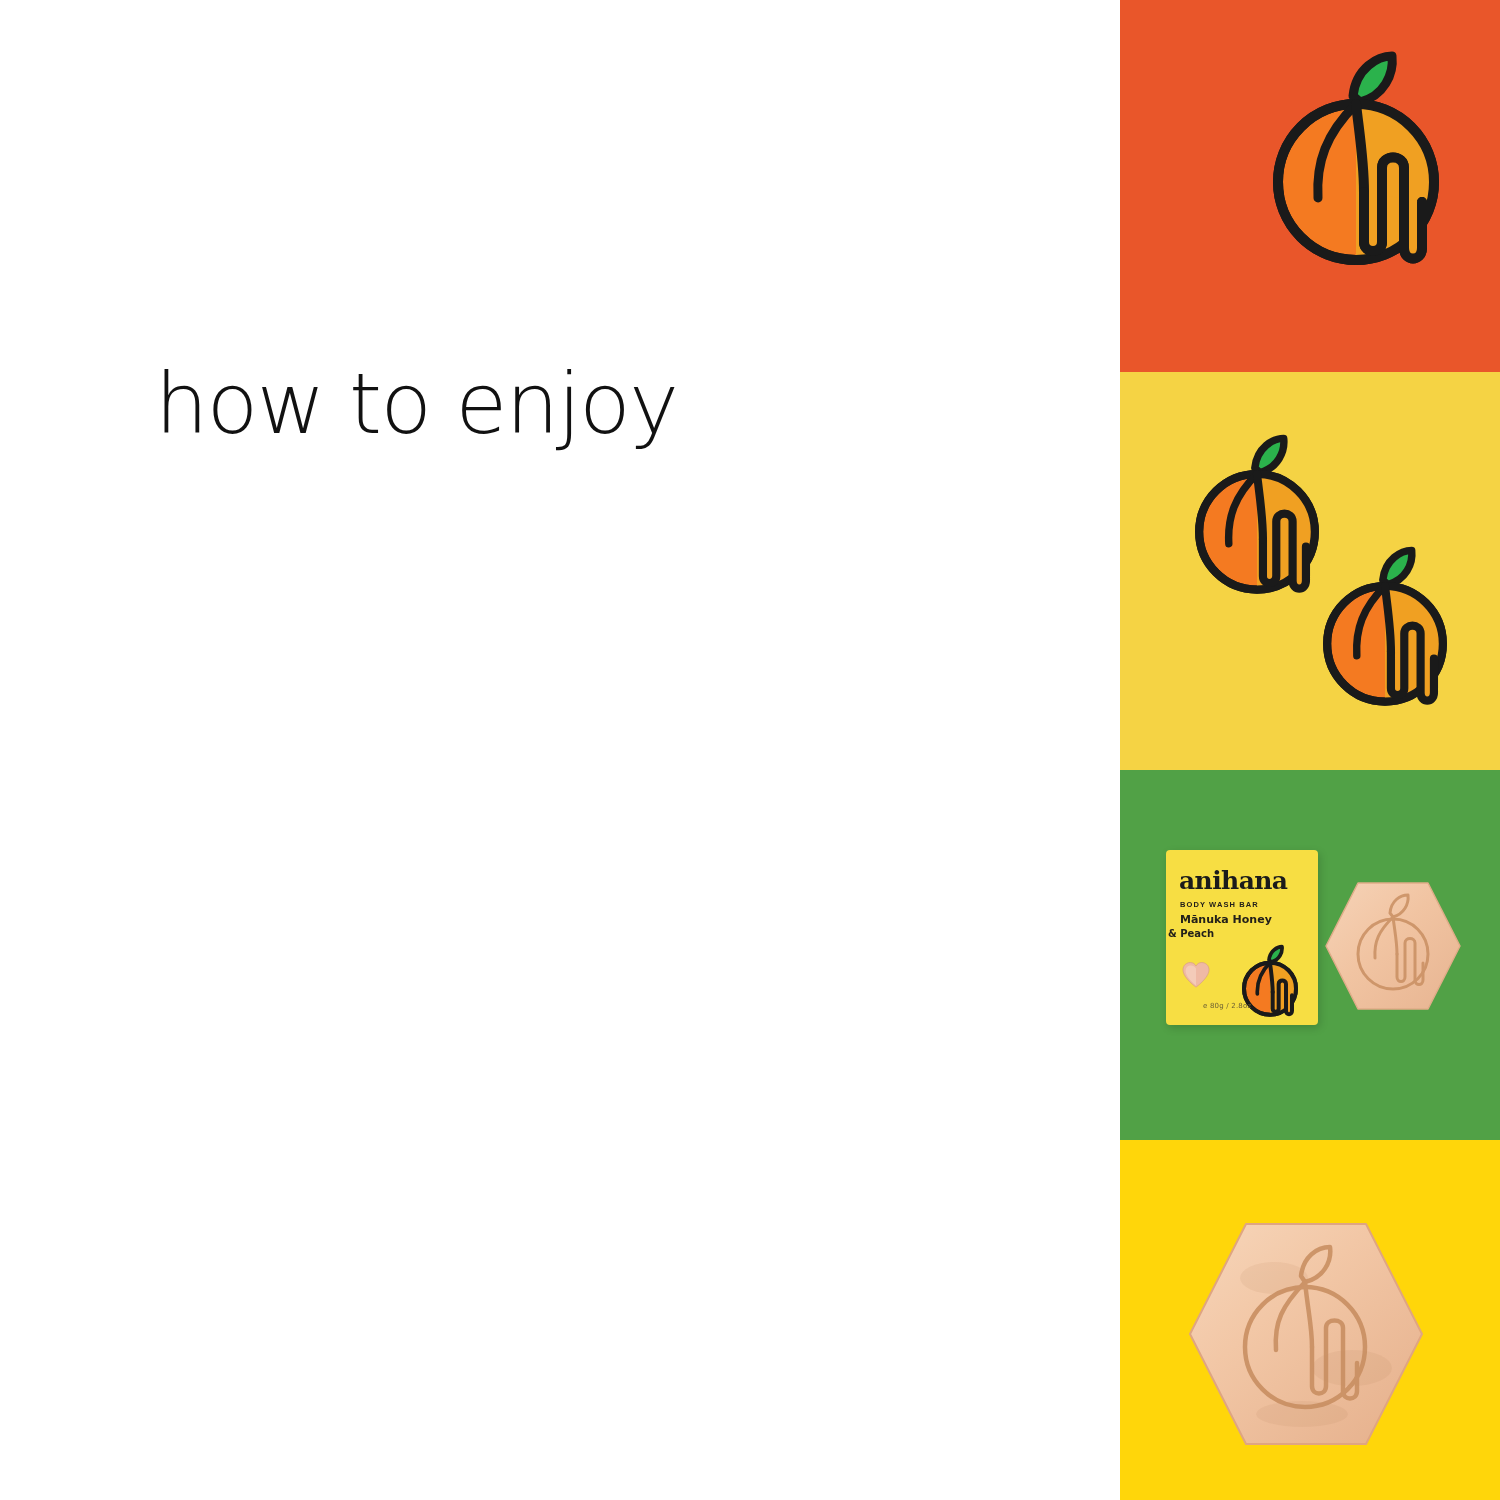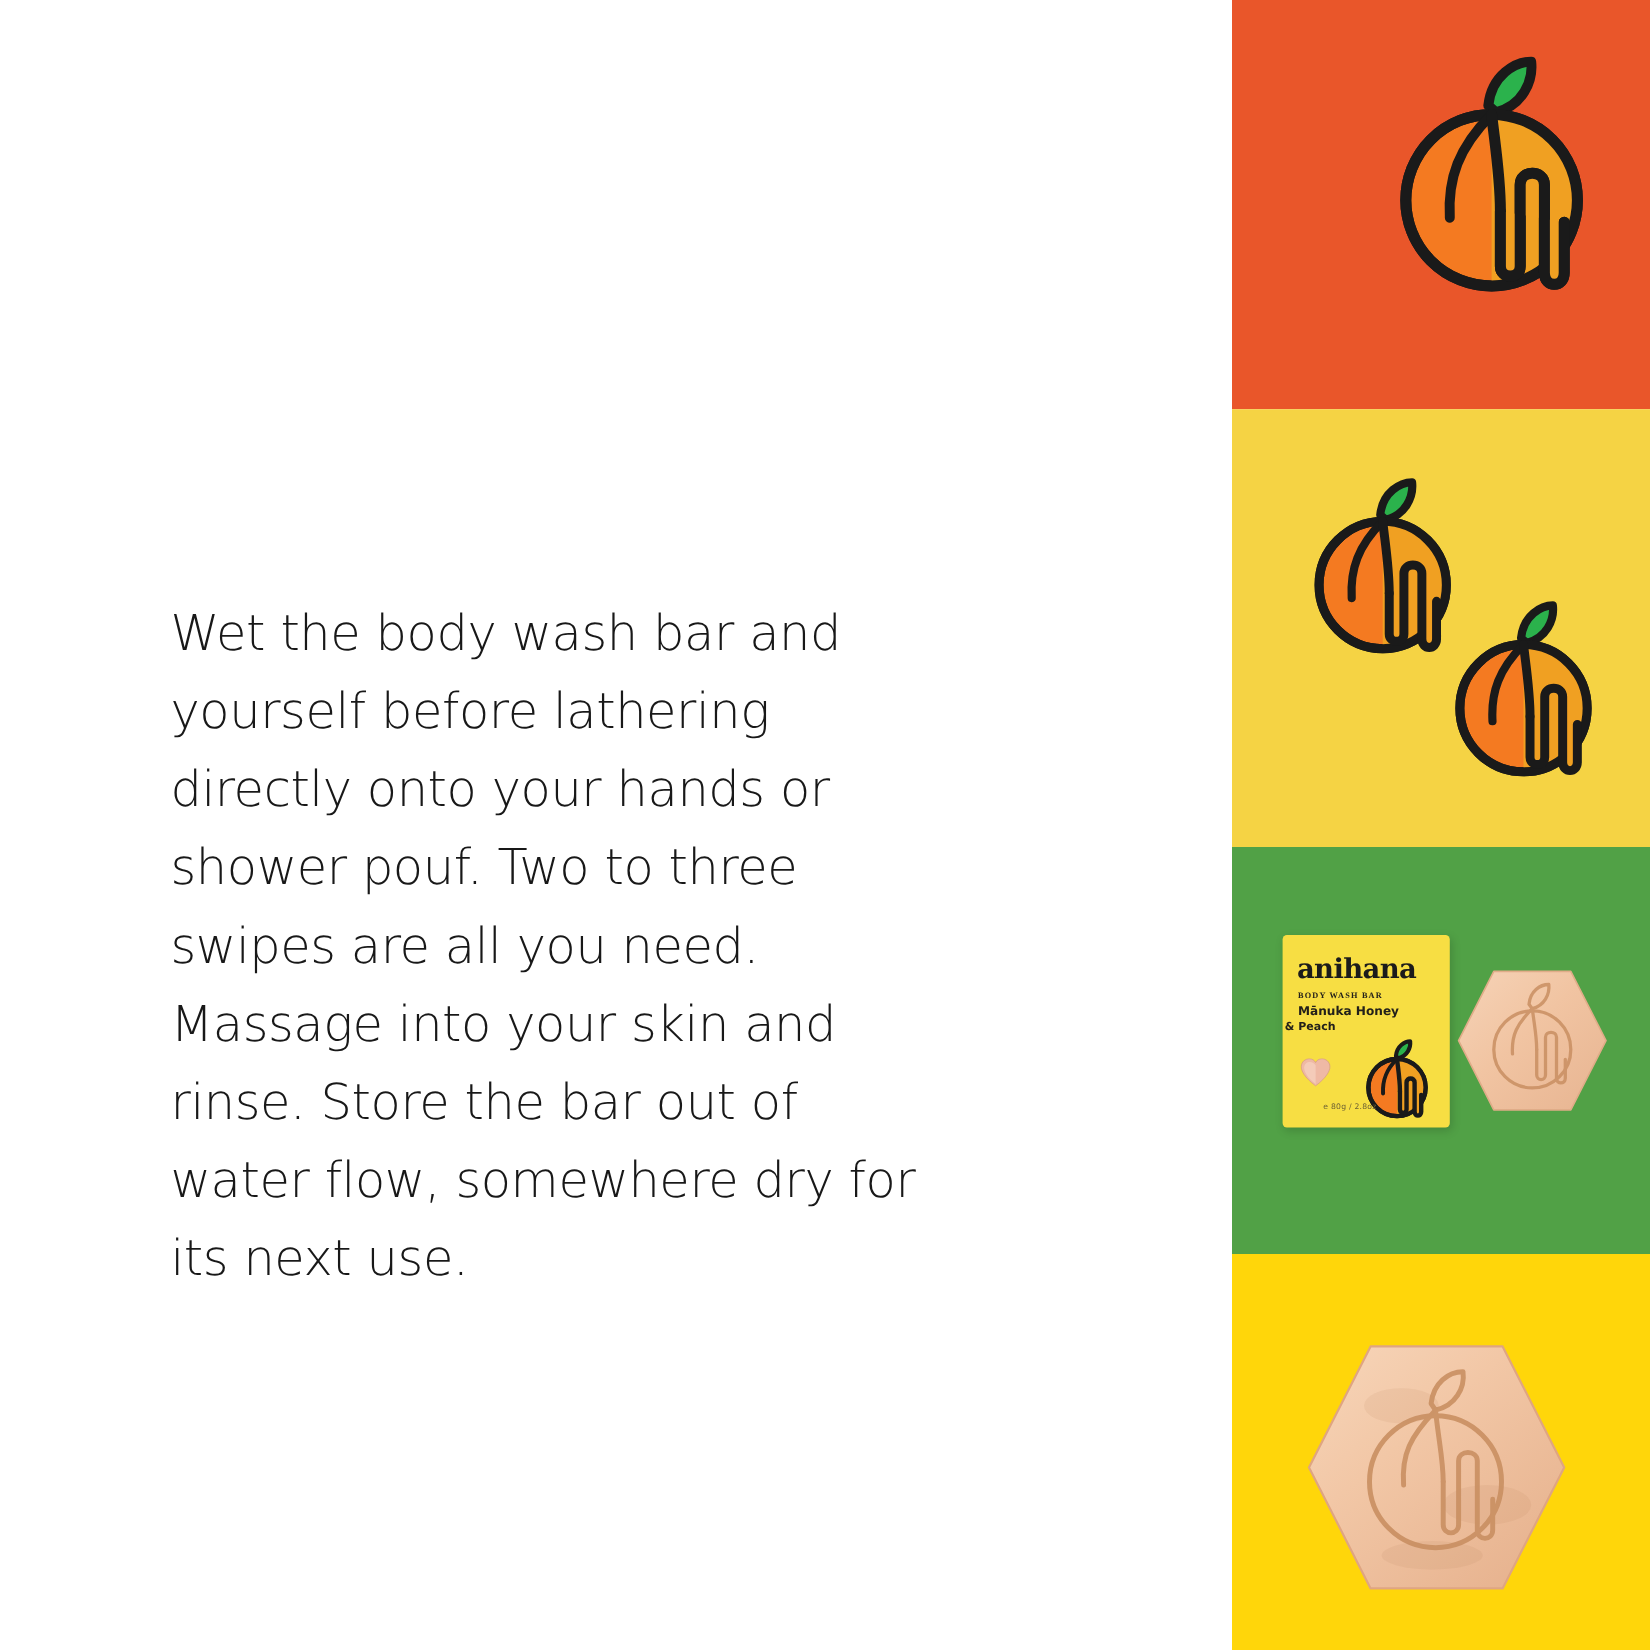--- a/index.html
+++ b/index.html
@@ -81,21 +81,21 @@
   }
   .box-brand {
     position: absolute;
     font-family: "DejaVu Serif", serif;
     font-weight: 700;
     color: #1b1b1b;
     letter-spacing: -0.6px;
   }
   .box-sub {
     position: absolute;
-    font-family: Liberation Serif, serif;
+    font-family: Liberation Sans, sans-serif;
     font-weight: 700;
     color: #23201a;
     letter-spacing: 1.1px;
     text-align: center;
   }
   .box-variant {
     position: absolute;
     font-family: "DejaVu Sans", sans-serif;
     font-weight: 700;
     color: #23201a;
@@ -114,21 +114,21 @@
     width: 28px; height: 26px;
   }
   .soap-bar { position: absolute; }
 </style>
 </head>
 <body>
 
 <div id="page">
 
   <div class="copy-col">
-    <p class="bodycopy">Wet the body wash bar and yourself before lathering directly onto your hands or shower pouf. Two to three swipes are all you need. Massage into your skin and rinse. Store the bar out of water flow, somewhere dry for its next use.</p>
+    <h1 class="headline">how to enjoy</h1>
   </div>
 
   <div class="panels">
 
     <div class="panel" id="panel-orange" style="background:#E9562A;">
       <svg class="peach-ico" style="left:136px; top:42px;" width="200" height="240" viewBox="0 0 200 240">
 
         <path d="M97 54 C100 26 122 14 136 14 C138 32 128 54 104 60 Z" fill="#2BB24C" stroke="#1A1A1A" stroke-width="9" stroke-linejoin="round"></path>
 
         <circle cx="100" cy="140" r="78" fill="#F47A21" stroke="#1A1A1A" stroke-width="10"></circle>

